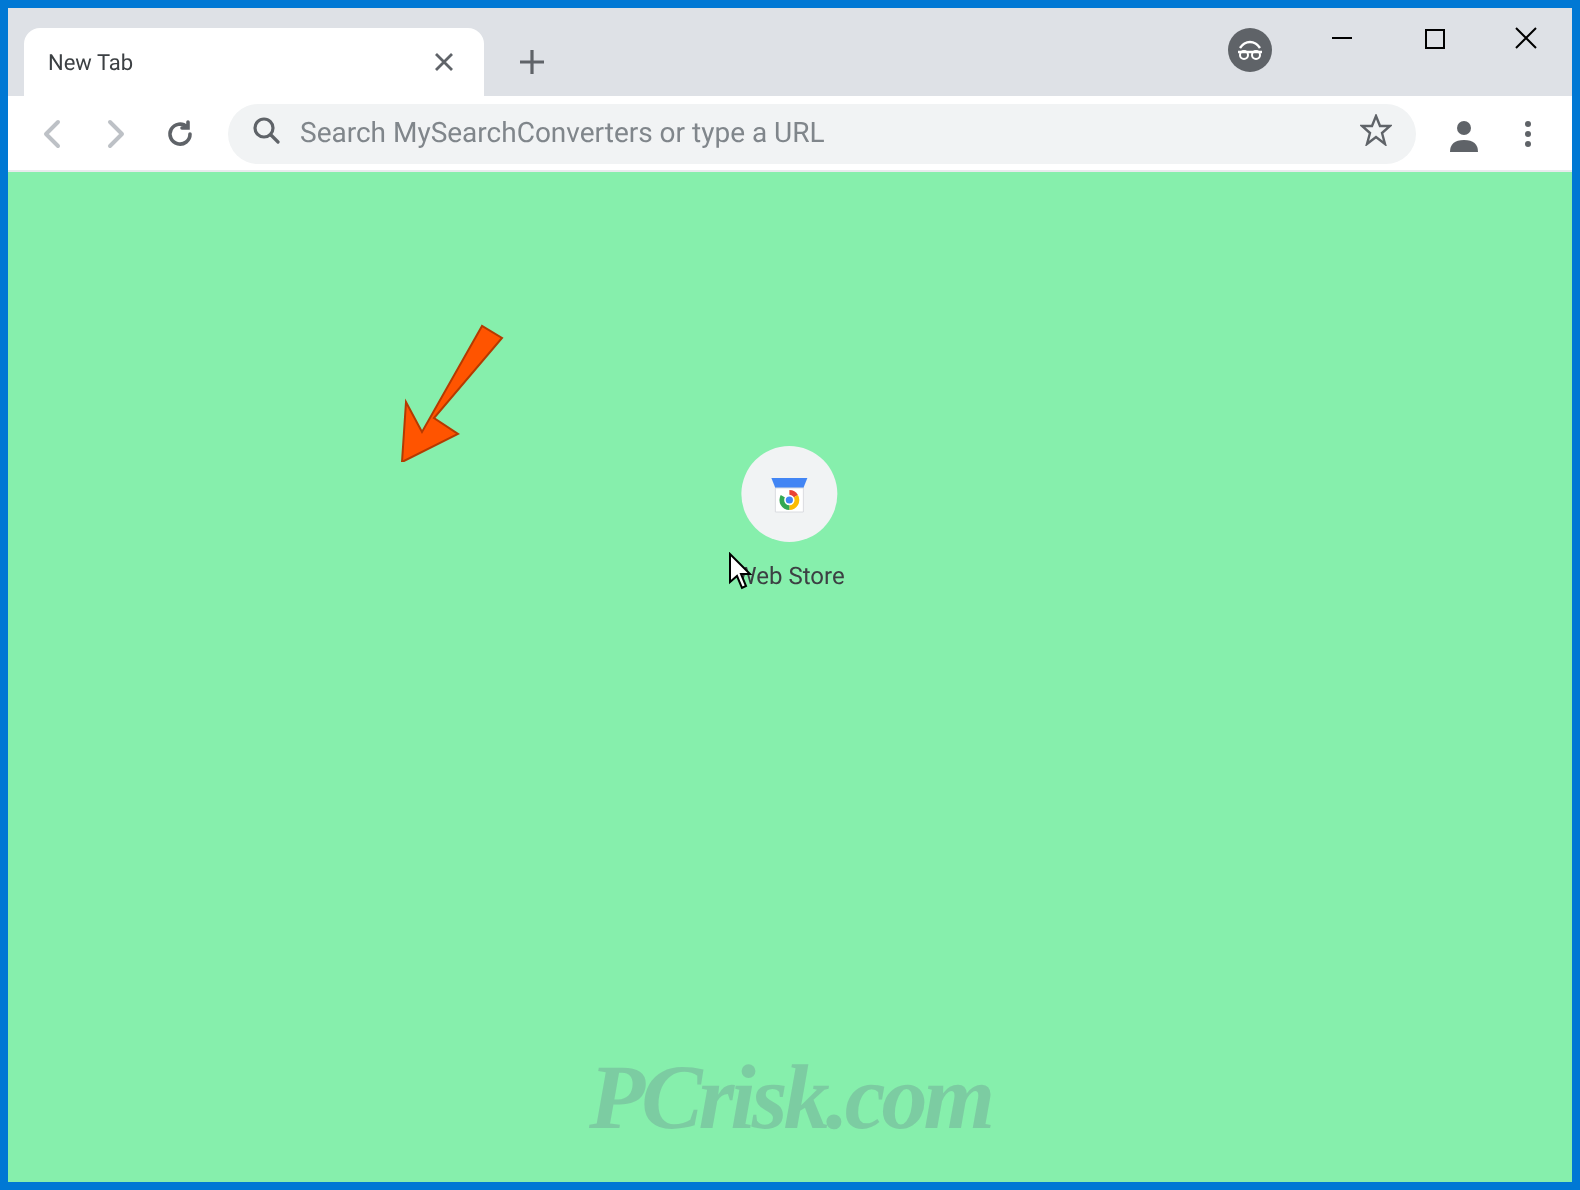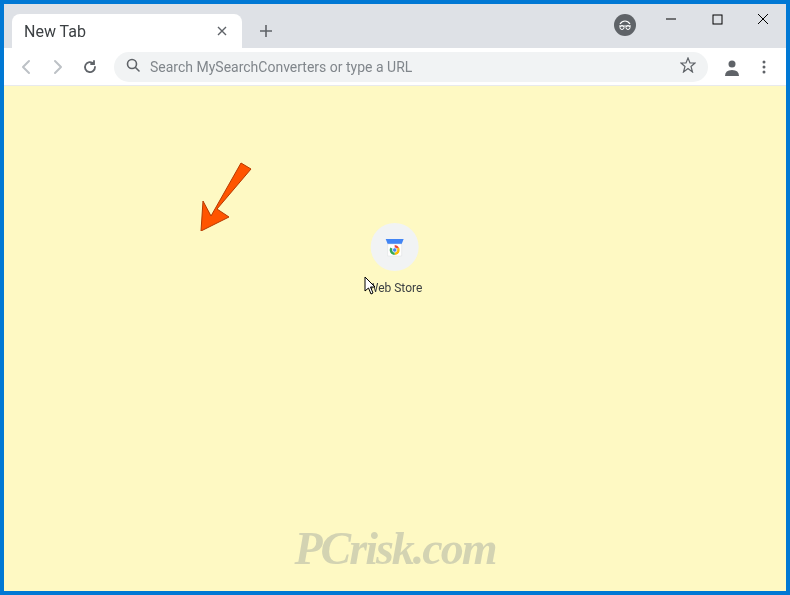--- a/index.html
+++ b/index.html
@@ -1,38 +1,38 @@
 <!DOCTYPE html>
 <html><head>
   <meta charset="utf-8">
   <style>
     * { box-sizing: border-box; margin: 0; padding: 0; font-family: -apple-system, BlinkMacSystemFont, 'Segoe UI', Roboto, Arial, sans-serif; }
     body { width: 790px; height: 595px; background: #0078d4; padding: 4px; overflow: hidden; position: relative; }
     .window { width: 100%; height: 100%; background: #fff; display: flex; flex-direction: column; }
     
     .titlebar { height: 44px; background: #dee1e6; display: flex; align-items: flex-end; position: relative; }
     .tab { background: #fff; height: 34px; width: 230px; border-radius: 8px 8px 0 0; margin-left: 8px; display: flex; align-items: center; padding: 0 12px; position: relative; }
-    .tab-title { font-size: 16px; color: #3c4043; flex: 1; }
+    .tab-title { font-size: 11px; color: #3c4043; flex: 1; }
     .tab-close { width: 16px; height: 16px; display: flex; align-items: center; justify-content: center; color: #5f6368; cursor: pointer; }
     .new-tab-btn { width: 28px; height: 28px; display: flex; align-items: center; justify-content: center; margin-left: 10px; margin-bottom: 3px; cursor: pointer; }
     .window-controls { position: absolute; right: 0; top: 0; display: flex; height: 30px; align-items: center; }
     .wc-btn { width: 46px; height: 30px; display: flex; align-items: center; justify-content: center; cursor: pointer; }
     .incognito-badge { position: absolute; right: 150px; top: 10px; width: 22px; height: 22px; background: #5f6368; border-radius: 50%; display: flex; align-items: center; justify-content: center; }
     
     .toolbar { height: 38px; background: #fff; display: flex; align-items: center; padding: 15px 8px; gap: 4px; border-bottom: 1px solid #e8eaed; }
     .nav-btn { width: 28px; height: 28px; display: flex; align-items: center; justify-content: center; color: #9aa0a6; cursor: pointer; border-radius: 50%; }
     .nav-btn.disabled { color: #bdc1c6; }
     .omnibox { flex: 1; height: 30px; background: #f1f3f4; border-radius: 15px; display: flex; align-items: center; padding: 0 12px; margin: 0 6px; gap: 10px; }
     .omnibox-icon { color: #5f6368; }
     .omnibox-text { color: #80868b; font-size: 14px; flex: 1; }
     .star-icon { color: #5f6368; cursor: pointer; }
     .profile-btn { width: 28px; height: 28px; display: flex; align-items: center; justify-content: center; color: #5f6368; cursor: pointer; }
     .menu-btn { width: 28px; height: 28px; display: flex; align-items: center; justify-content: center; color: #5f6368; cursor: pointer; }
     
-    .content { flex: 1; background: #fef9c3; position: relative; }
+    .content { flex: 1; background: #86efac; position: relative; }
     .shortcuts { position: absolute; top: 137px; left: 50%; transform: translateX(-50%); display: flex; gap: 20px; }
     .shortcut { display: flex; flex-direction: column; align-items: center; gap: 10px; cursor: pointer; }
     .shortcut-icon { width: 48px; height: 48px; border-radius: 50%; background: #f1f3f4; display: flex; align-items: center; justify-content: center; }
     .shortcut-label { font-size: 12px; color: #3c4043; }
     
     .arrow-annotation { position: absolute; top: 75px; left: 195px; pointer-events: none; }
     .cursor-annotation { position: absolute; top: 190px; left: 360px; pointer-events: none; }
     
     .watermark { position: absolute; bottom: 16px; left: 50%; transform: translateX(-50%); font-size: 46px; font-style: italic; font-weight: bold; color: rgba(100, 115, 135, 0.28); letter-spacing: -2px; pointer-events: none; white-space: nowrap; font-family: Georgia, serif; }
   </style>

